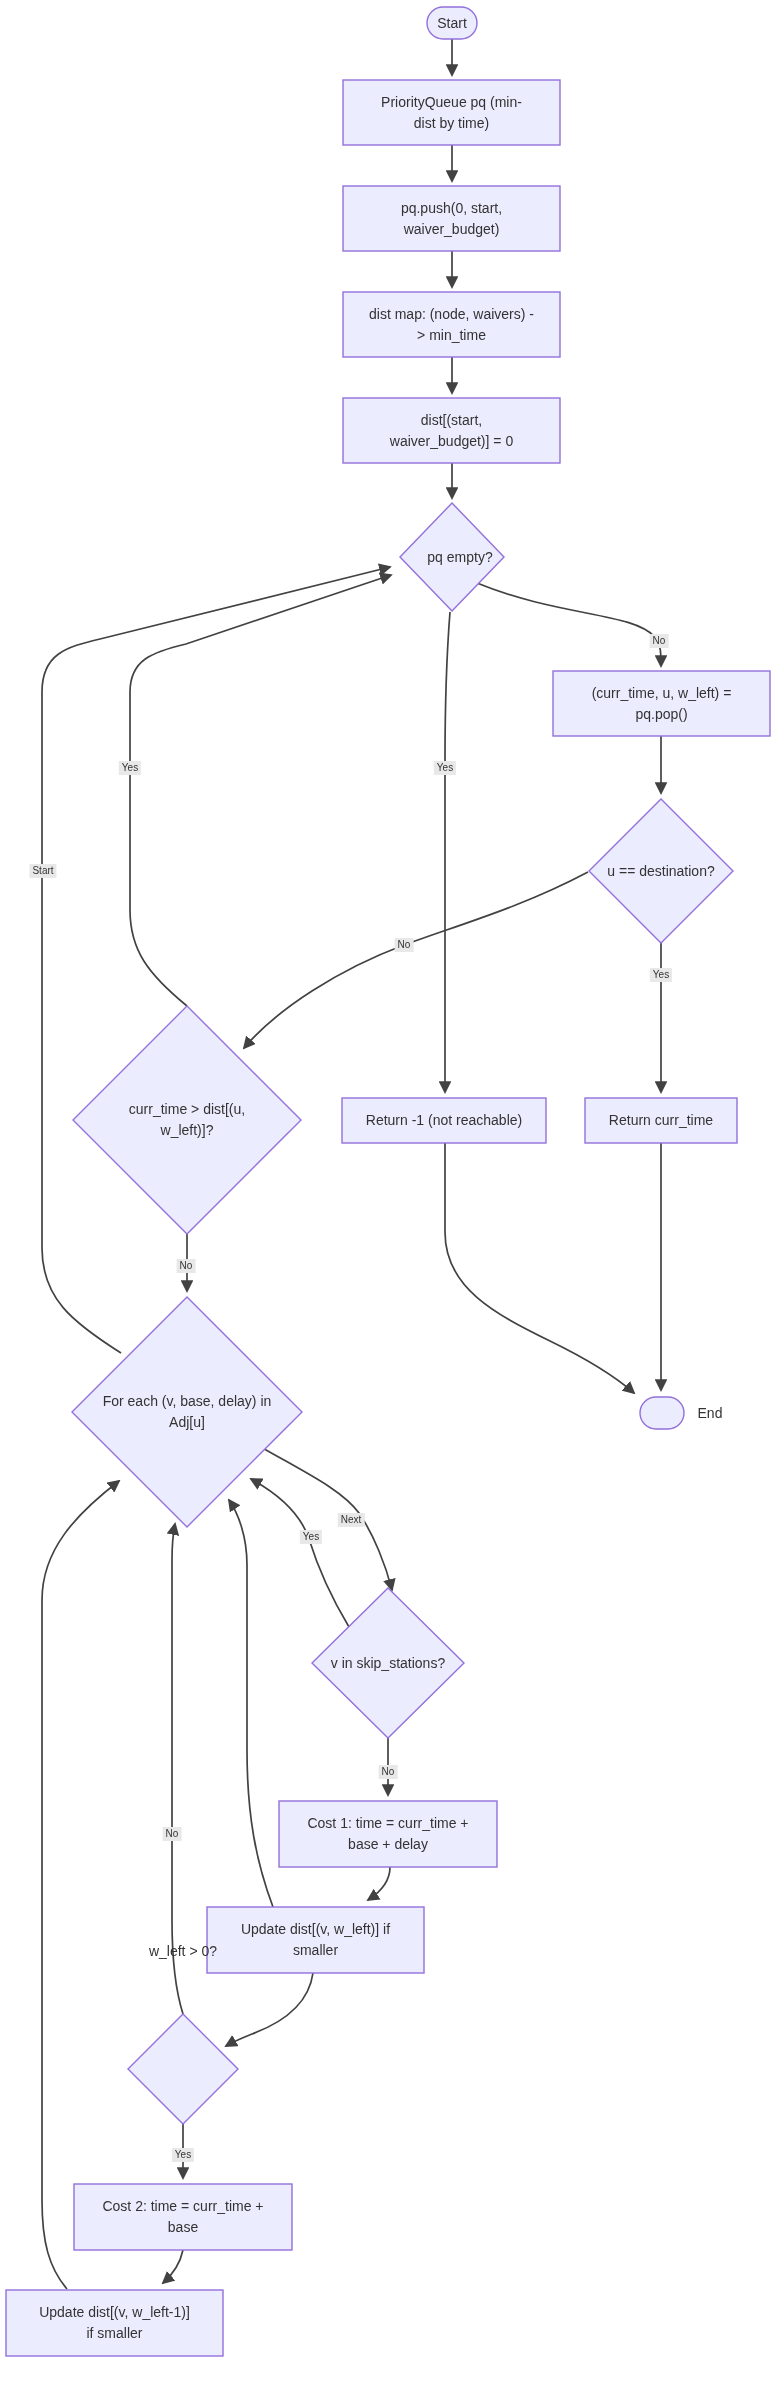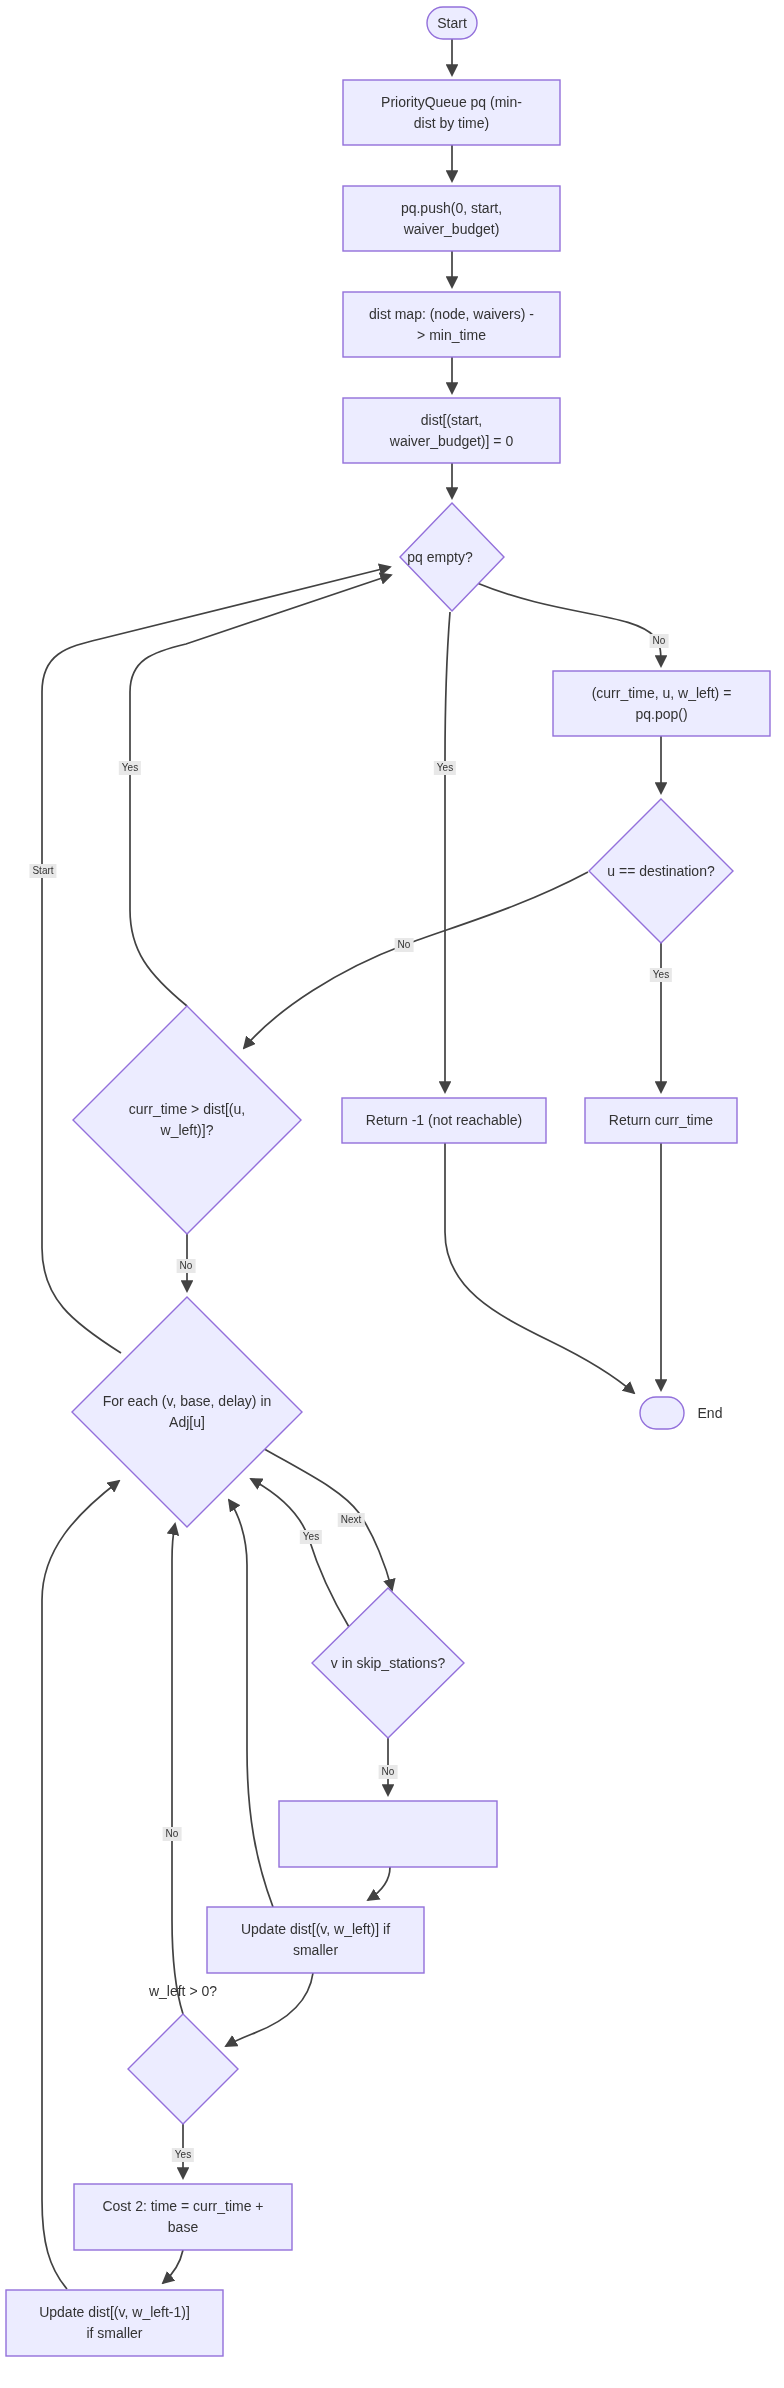--- a/index.html
+++ b/index.html
@@ -95,21 +95,21 @@
     <span>waiver_budget)</span>
   </div>
   <div class="node-label" style="left:343px;top:292px;width:217px;height:65px;">
     <span>dist map: (node, waivers) -</span>
     <span>&gt; min_time</span>
   </div>
   <div class="node-label" style="left:343px;top:398px;width:217px;height:65px;">
     <span>dist[(start,</span>
     <span>waiver_budget)] = 0</span>
   </div>
-  <div class="node-label" style="left:380px;top:537px;width:120px;height:40px;">
+  <div class="node-label" style="left:400px;top:537px;width:120px;height:40px;">
     <span>pq empty?</span>
   </div>
   <div class="node-label" style="left:553px;top:671px;width:217px;height:65px;">
     <span>(curr_time, u, w_left) =</span>
     <span>pq.pop()</span>
   </div>
   <div class="node-label" style="left:581px;top:851px;width:160px;height:40px;">
     <span>u == destination?</span>
   </div>
   <div class="node-label" style="left:342px;top:1098px;width:204px;height:45px;">
@@ -122,25 +122,29 @@
     <span>curr_time &gt; dist[(u,</span>
     <span>w_left)]?</span>
   </div>
   <div class="node-label" style="left:69px;top:1382px;width:236px;height:60px;">
     <span>For each (v, base, delay) in</span>
     <span>Adj[u]</span>
   </div>
   <div class="node-label" style="left:308px;top:1643px;width:160px;height:40px;">
     <span>v in skip_stations?</span>
   </div>
+  <div class="node-label" style="left:279px;top:1801px;width:218px;height:66px;">
+    <span>Cost 1: time = curr_time +</span>
+    <span>base + delay</span>
+  </div>
   <div class="node-label" style="left:207px;top:1907px;width:217px;height:66px;">
     <span>Update dist[(v, w_left)] if</span>
     <span>smaller</span>
   </div>
-  <div class="node-label" style="left:123px;top:1971px;width:120px;height:40px;">
+  <div class="node-label" style="left:123px;top:1931px;width:120px;height:40px;">
     <span>w_left &gt; 0?</span>
   </div>
   <div class="node-label" style="left:74px;top:2184px;width:218px;height:66px;">
     <span>Cost 2: time = curr_time +</span>
     <span>base</span>
   </div>
   <div class="node-label" style="left:6px;top:2290px;width:217px;height:66px;">
     <span>Update dist[(v, w_left-1)]</span>
     <span>if smaller</span>
   </div>

